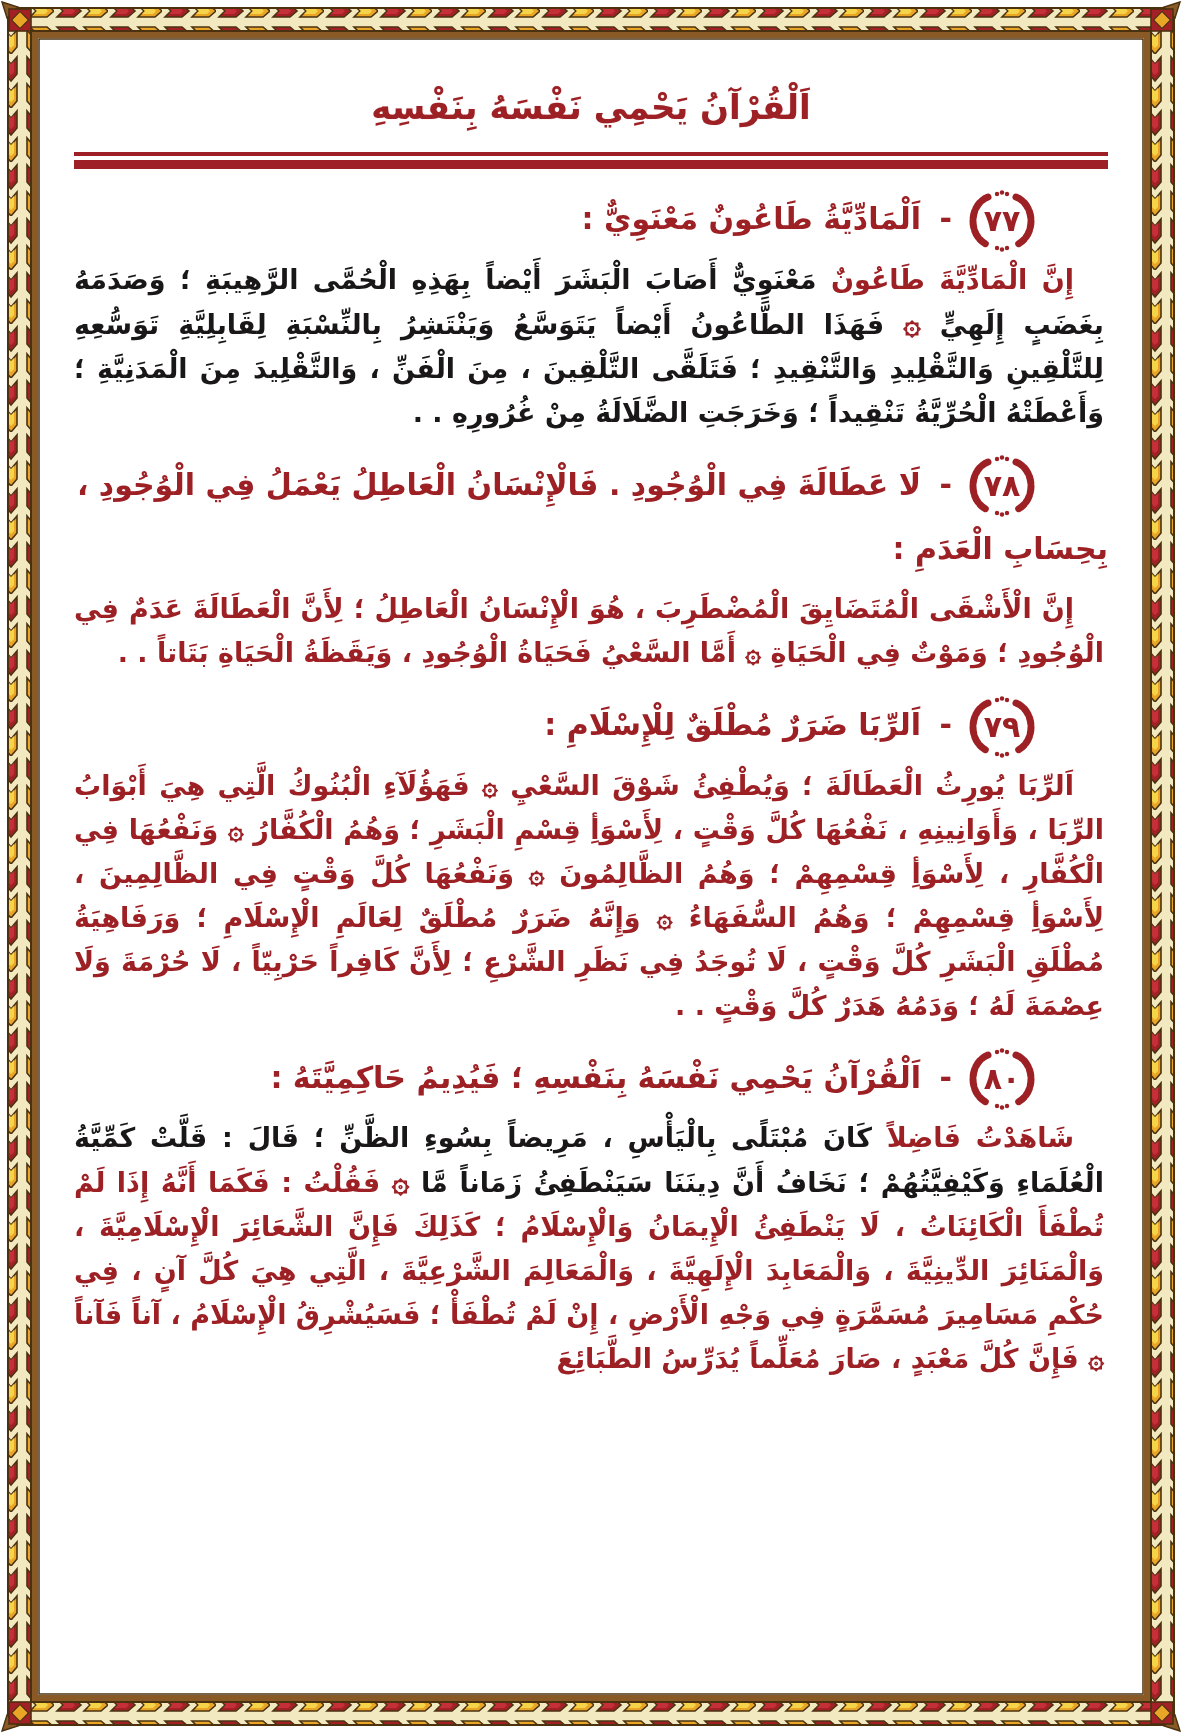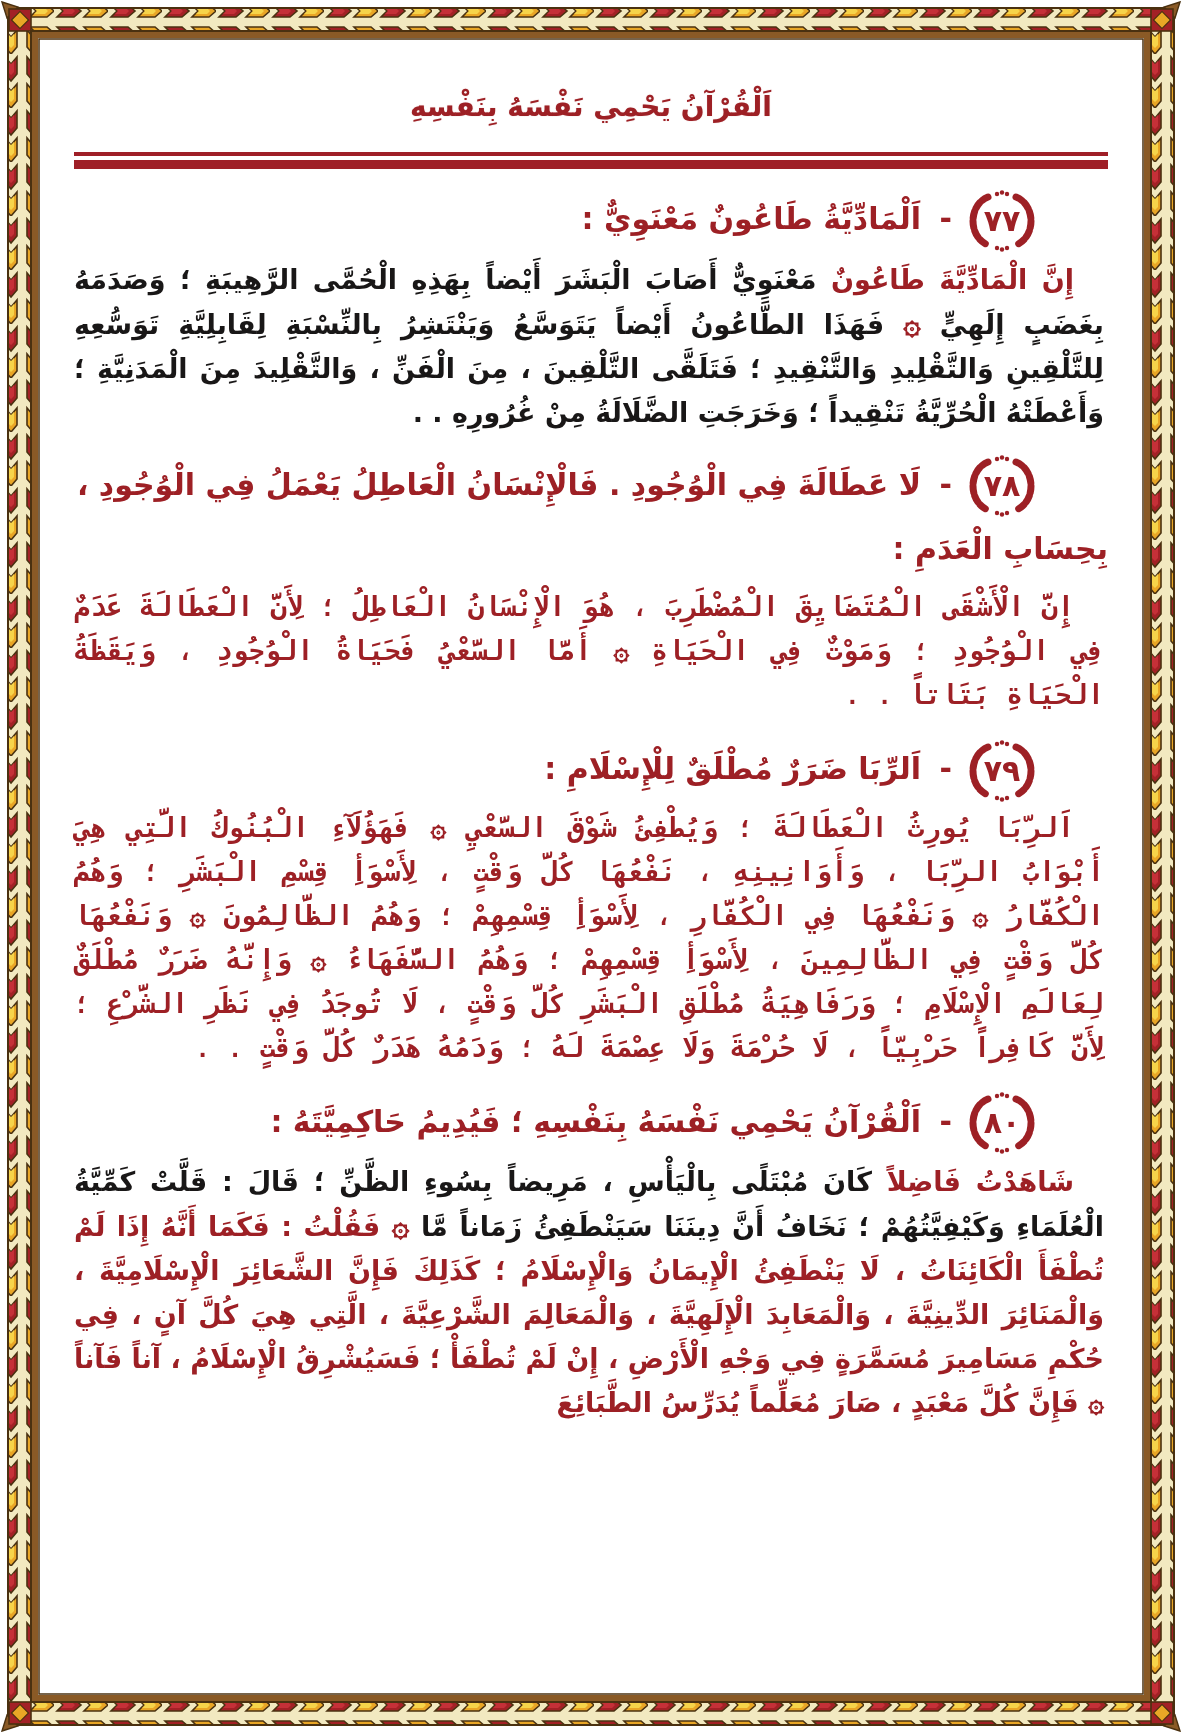--- a/index.html
+++ b/index.html
@@ -20,21 +20,21 @@
     direction: rtl;
     padding: 20px 32px 0 32px;
     overflow: hidden;
     background: transparent;
   }
 
   .page-header { position: relative; height: 70px; margin-top: 10px; }
   .page-title {
     text-align: center;
     color: #9D2025;
-    font-size: 28px;
+    font-size: 34px;
     line-height: 70px;
     text-shadow: 0 0 1px rgba(157,32,37,.35);
   }
   .page-numbers {
     position: absolute; left: 4px; top: 0;
     color: #9D2025;
     font-size: 31px;
     line-height: 70px;
     direction: rtl;
   }
@@ -65,21 +65,21 @@
     margin: 6px 4px 0 0;
     font-size: 27px;
     line-height: 44px;
     color: #191717;
     text-align: justify;
     text-indent: 30px;
   }
   .run-red  { color: #9D2025; }
   .run-black{ color: #191717; }
   .rosette  { color: #9D2025; font-size: 30px; }
-  .para-red { color: #9D2025; font-family: Liberation Mono, monospace; }
+  .para-red { color: #9D2025; }
 </style>
 </head>
 <body>
 
 <svg class="frame-svg" width="1182" height="1733" viewBox="0 0 1182 1733" aria-hidden="true">
   <defs>
     <pattern id="chainH" width="54" height="22" patternUnits="userSpaceOnUse">
       <rect width="54" height="22" fill="#F2E9C0"></rect>
       <path d="M3,5 L20,5 L27,11 L20,17 L3,17 L9,11 Z" fill="#A32126" stroke="#4A3110" stroke-width="1.6"></path>
       <path d="M7,8 L18,8 L21,11 L18,14 L7,14 L10,11 Z" fill="#C53038"></path>

